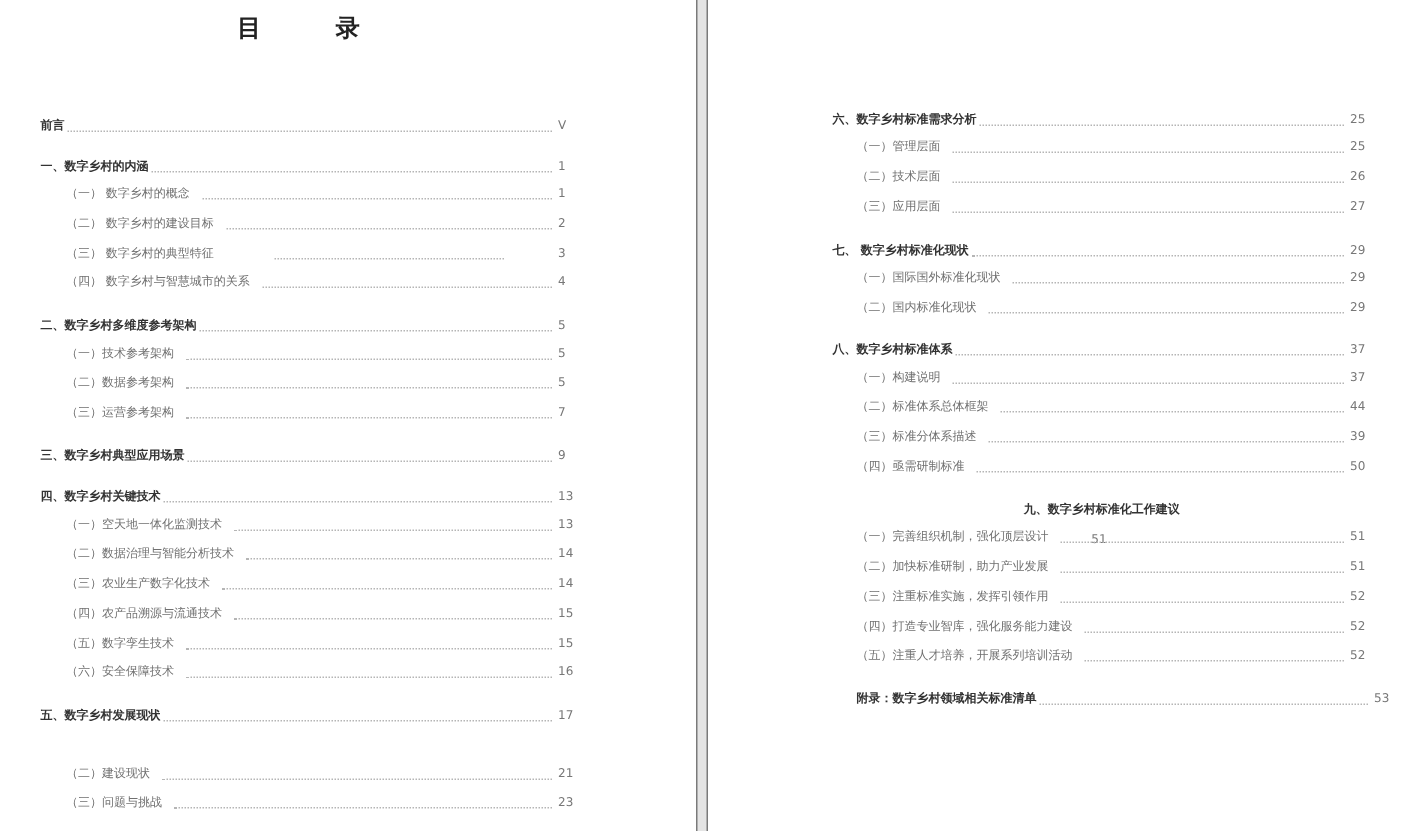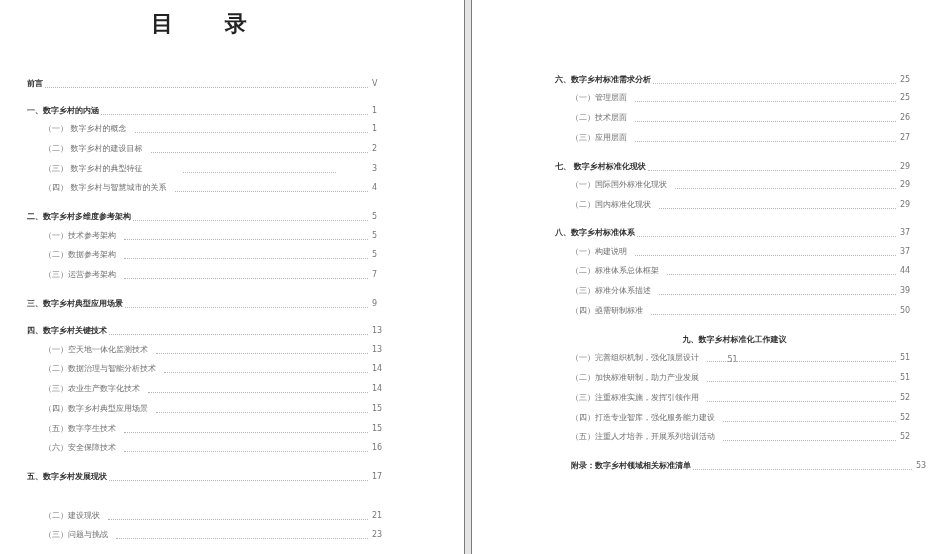--- a/index.html
+++ b/index.html
@@ -13,21 +13,21 @@
   .page-right { left: 472px; width: 473px; }
   .gutter {
     position: absolute; left: 464px; top: 0; width: 6px; height: 554px;
     background: #e4e4e4;
     border-left: 1px solid #7a7a7a; border-right: 1px solid #7a7a7a;
   }
   .doc-title {
     position: absolute; left: 0; width: 398px; top: 9px;
     text-align: center;
     font-family: "DejaVu Serif", "Liberation Serif", serif;
-    font-size: 22px; font-weight: bold; color: #222;
+    font-size: 16px; font-weight: bold; color: #222;
     letter-spacing: 22px; text-indent: 22px;
   }
   .toc-row {
     position: absolute; height: 14px; display: flex; align-items: center;
     font-size: 8px; line-height: 14px; white-space: nowrap;
   }
   .toc-row .label { flex: 0 0 auto; }
   .toc-row .leader {
     flex: 1 1 auto; margin: 0 4px 0 2px; height: 1px;
     border-bottom: 1px dotted #b5b5b5; align-self: center; margin-top: 5px;
@@ -112,21 +112,21 @@
     <span class="label">（二）数据治理与智能分析技术</span>
     <span class="leader"></span>
     <span class="pg">14</span>
   </div>
       <div class="toc-row level-2" style="left: 44px; width: 342px; top: 382px;">
     <span class="label">（三）农业生产数字化技术</span>
     <span class="leader"></span>
     <span class="pg">14</span>
   </div>
       <div class="toc-row level-2" style="left: 44px; width: 342px; top: 402px;">
-    <span class="label">（四）数字乡村典型应用场景</span>
+    <span class="label">（四）农产品溯源与流通技术</span>
     <span class="leader"></span>
     <span class="pg">15</span>
   </div>
       <div class="toc-row level-2" style="left: 44px; width: 342px; top: 422px;">
     <span class="label">（五）数字孪生技术</span>
     <span class="leader"></span>
     <span class="pg">15</span>
   </div>
       <div class="toc-row level-2" style="left: 44px; width: 342px; top: 441px;">
     <span class="label">（六）安全保障技术</span>

